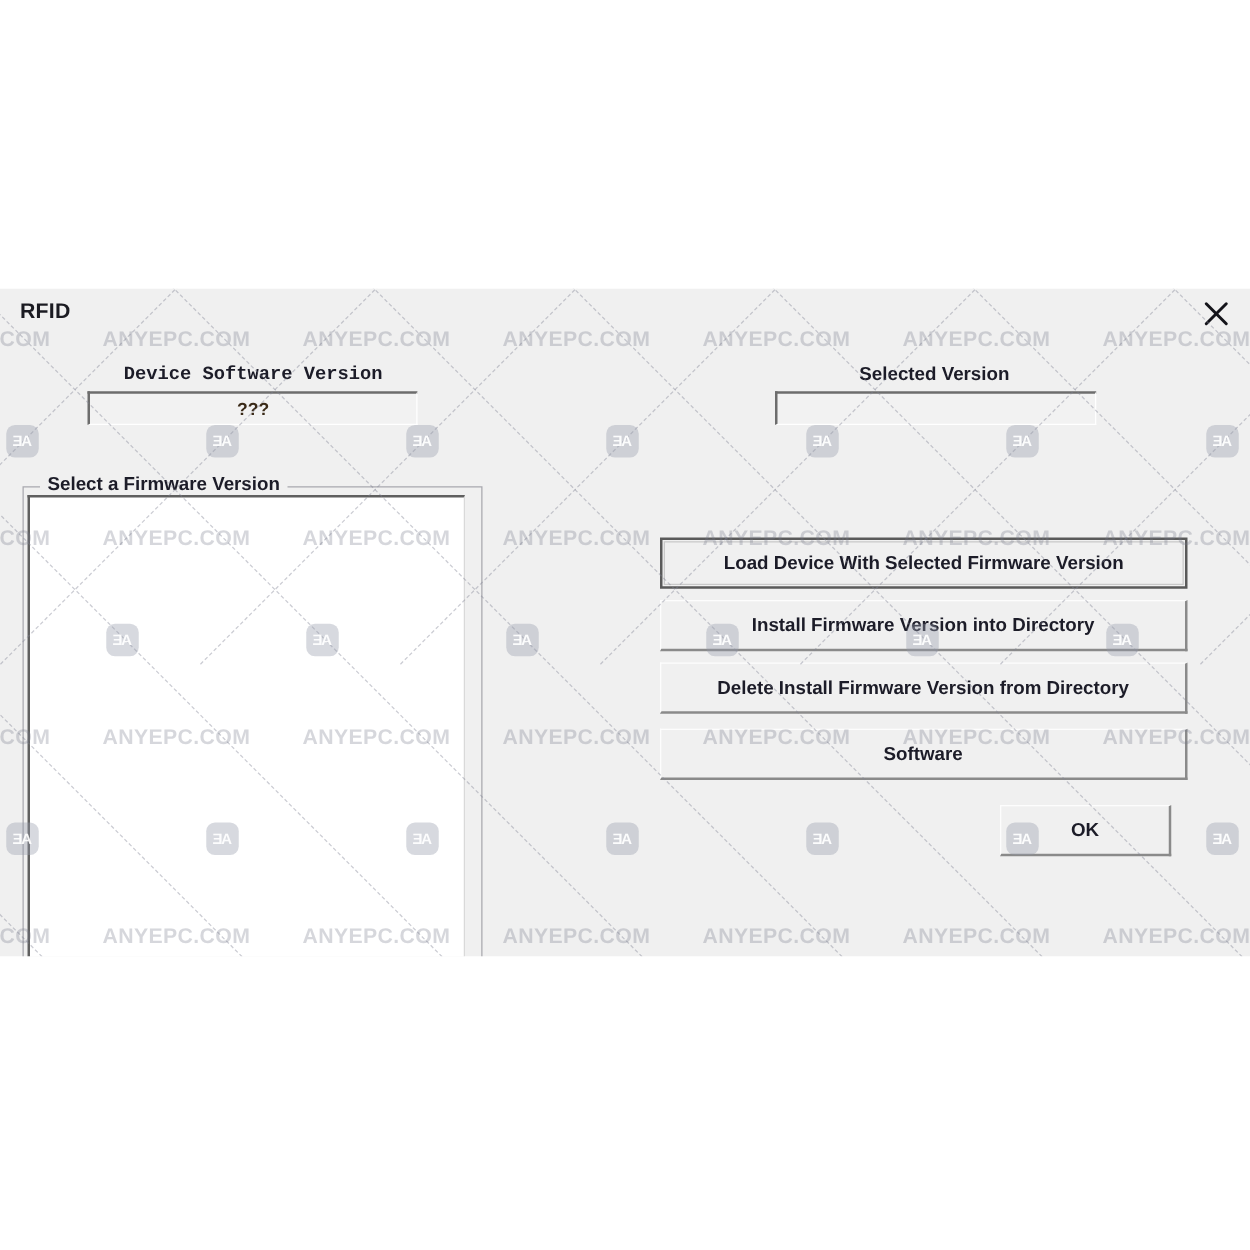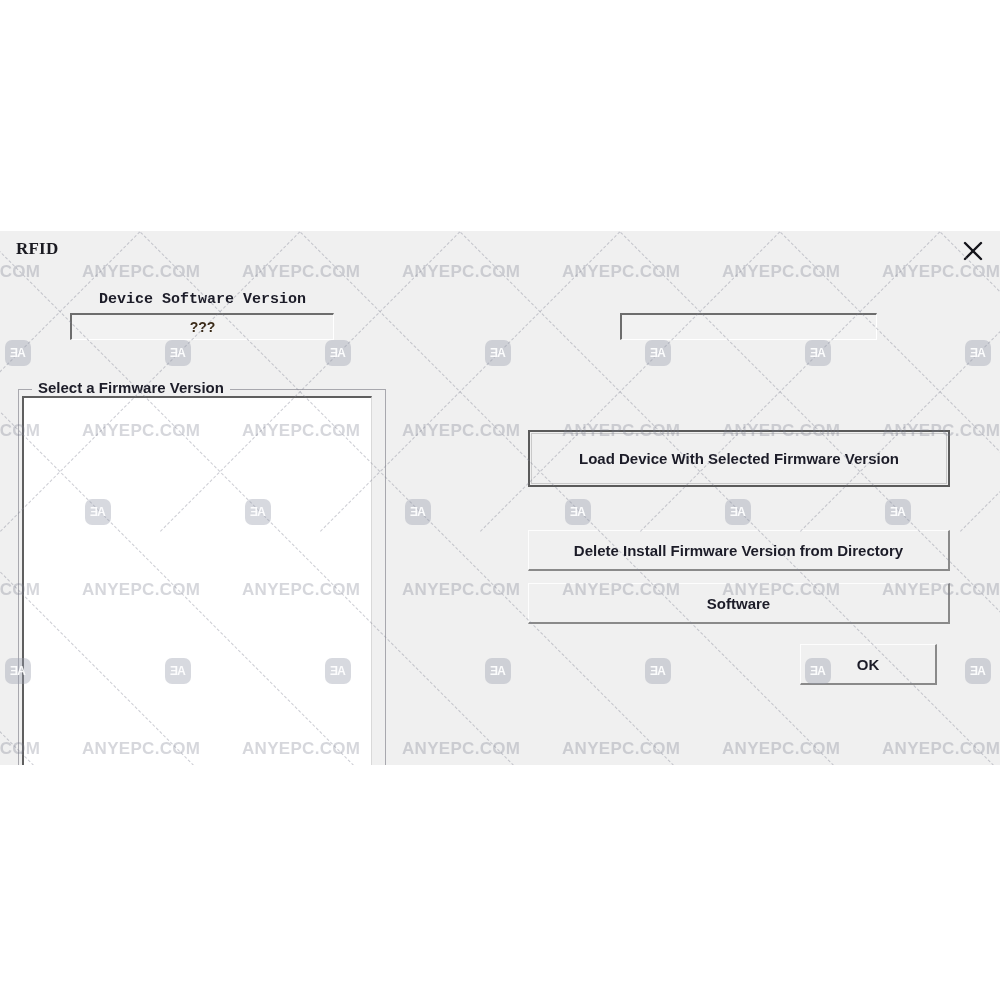--- a/index.html
+++ b/index.html
@@ -40,21 +40,20 @@
   }
   .dlg-title {
     position: absolute;
     left: 16px;
     top: 8px;
     font-size: 17px;
     font-weight: bold;
     color: #1b1b22;
     letter-spacing: 0.2px;
     white-space: nowrap;
-    font-family: Liberation Serif, serif;
   }
   .close-btn {
     position: absolute;
     right: 12px;
     top: 5px;
     width: 30px;
     height: 30px;
     cursor: pointer;
   }
   .close-btn svg { display:block; }
@@ -202,30 +201,32 @@
         <svg width="30" height="30" viewBox="0 0 30 30" aria-hidden="true">
           <line x1="7" y1="7" x2="23" y2="23" stroke="#14141a" stroke-width="2.4" stroke-linecap="round"></line>
           <line x1="23" y1="7" x2="7" y2="23" stroke="#14141a" stroke-width="2.4" stroke-linecap="round"></line>
         </svg>
       </div>
     </div>
 
     <div class="field-label" style="left:70px; top:60px; width:265px;font-family:Liberation Mono, monospace;">Device Software Version</div>
     <div class="textbox" style="left:70px; top:82px; width:264px; height:27px;">???</div>
 
+    <div class="field-label" style="left:615px; top:60px; width:265px;">Selected Version</div>
     <div class="textbox" style="left:620px; top:82px; width:257px; height:27px;"></div>
 
     <div class="gb-frame"></div>
     <div class="gb-legend">Select a Firmware Version</div>
     <div class="listbox">
       
     </div>
 
-    <div class="btn default" style="left:528px; top:199px; width:422px; height:57px;">Load Device With Selected Firmware Version</div>
-
+    <div class="btn default" style="left:528px; top:199px; width:422px; height:41px;">Load Device With Selected Firmware Version</div>
+
+    <div class="btn" style="left:528px; top:249px; width:422px; height:41px;">Install Firmware Version into Directory</div>
 
     <div class="btn" style="left:528px; top:299px; width:422px; height:41px;">Delete Install Firmware Version from Directory</div>
 
     <div class="btn" style="left:528px; top:352px; width:422px; height:41px;">Software</div>
 
     <div class="btn" style="left:800px; top:413px; width:137px; height:41px;">OK</div>
 
     <div class="watermark" id="watermark">
         <div class="wm-line" style="width: 1500px; left: -960px; top: -300px; transform: rotate(45deg);"></div>
         <div class="wm-line" style="width: 1500px; left: -960px; top: 300px; transform: rotate(-45deg);"></div>

